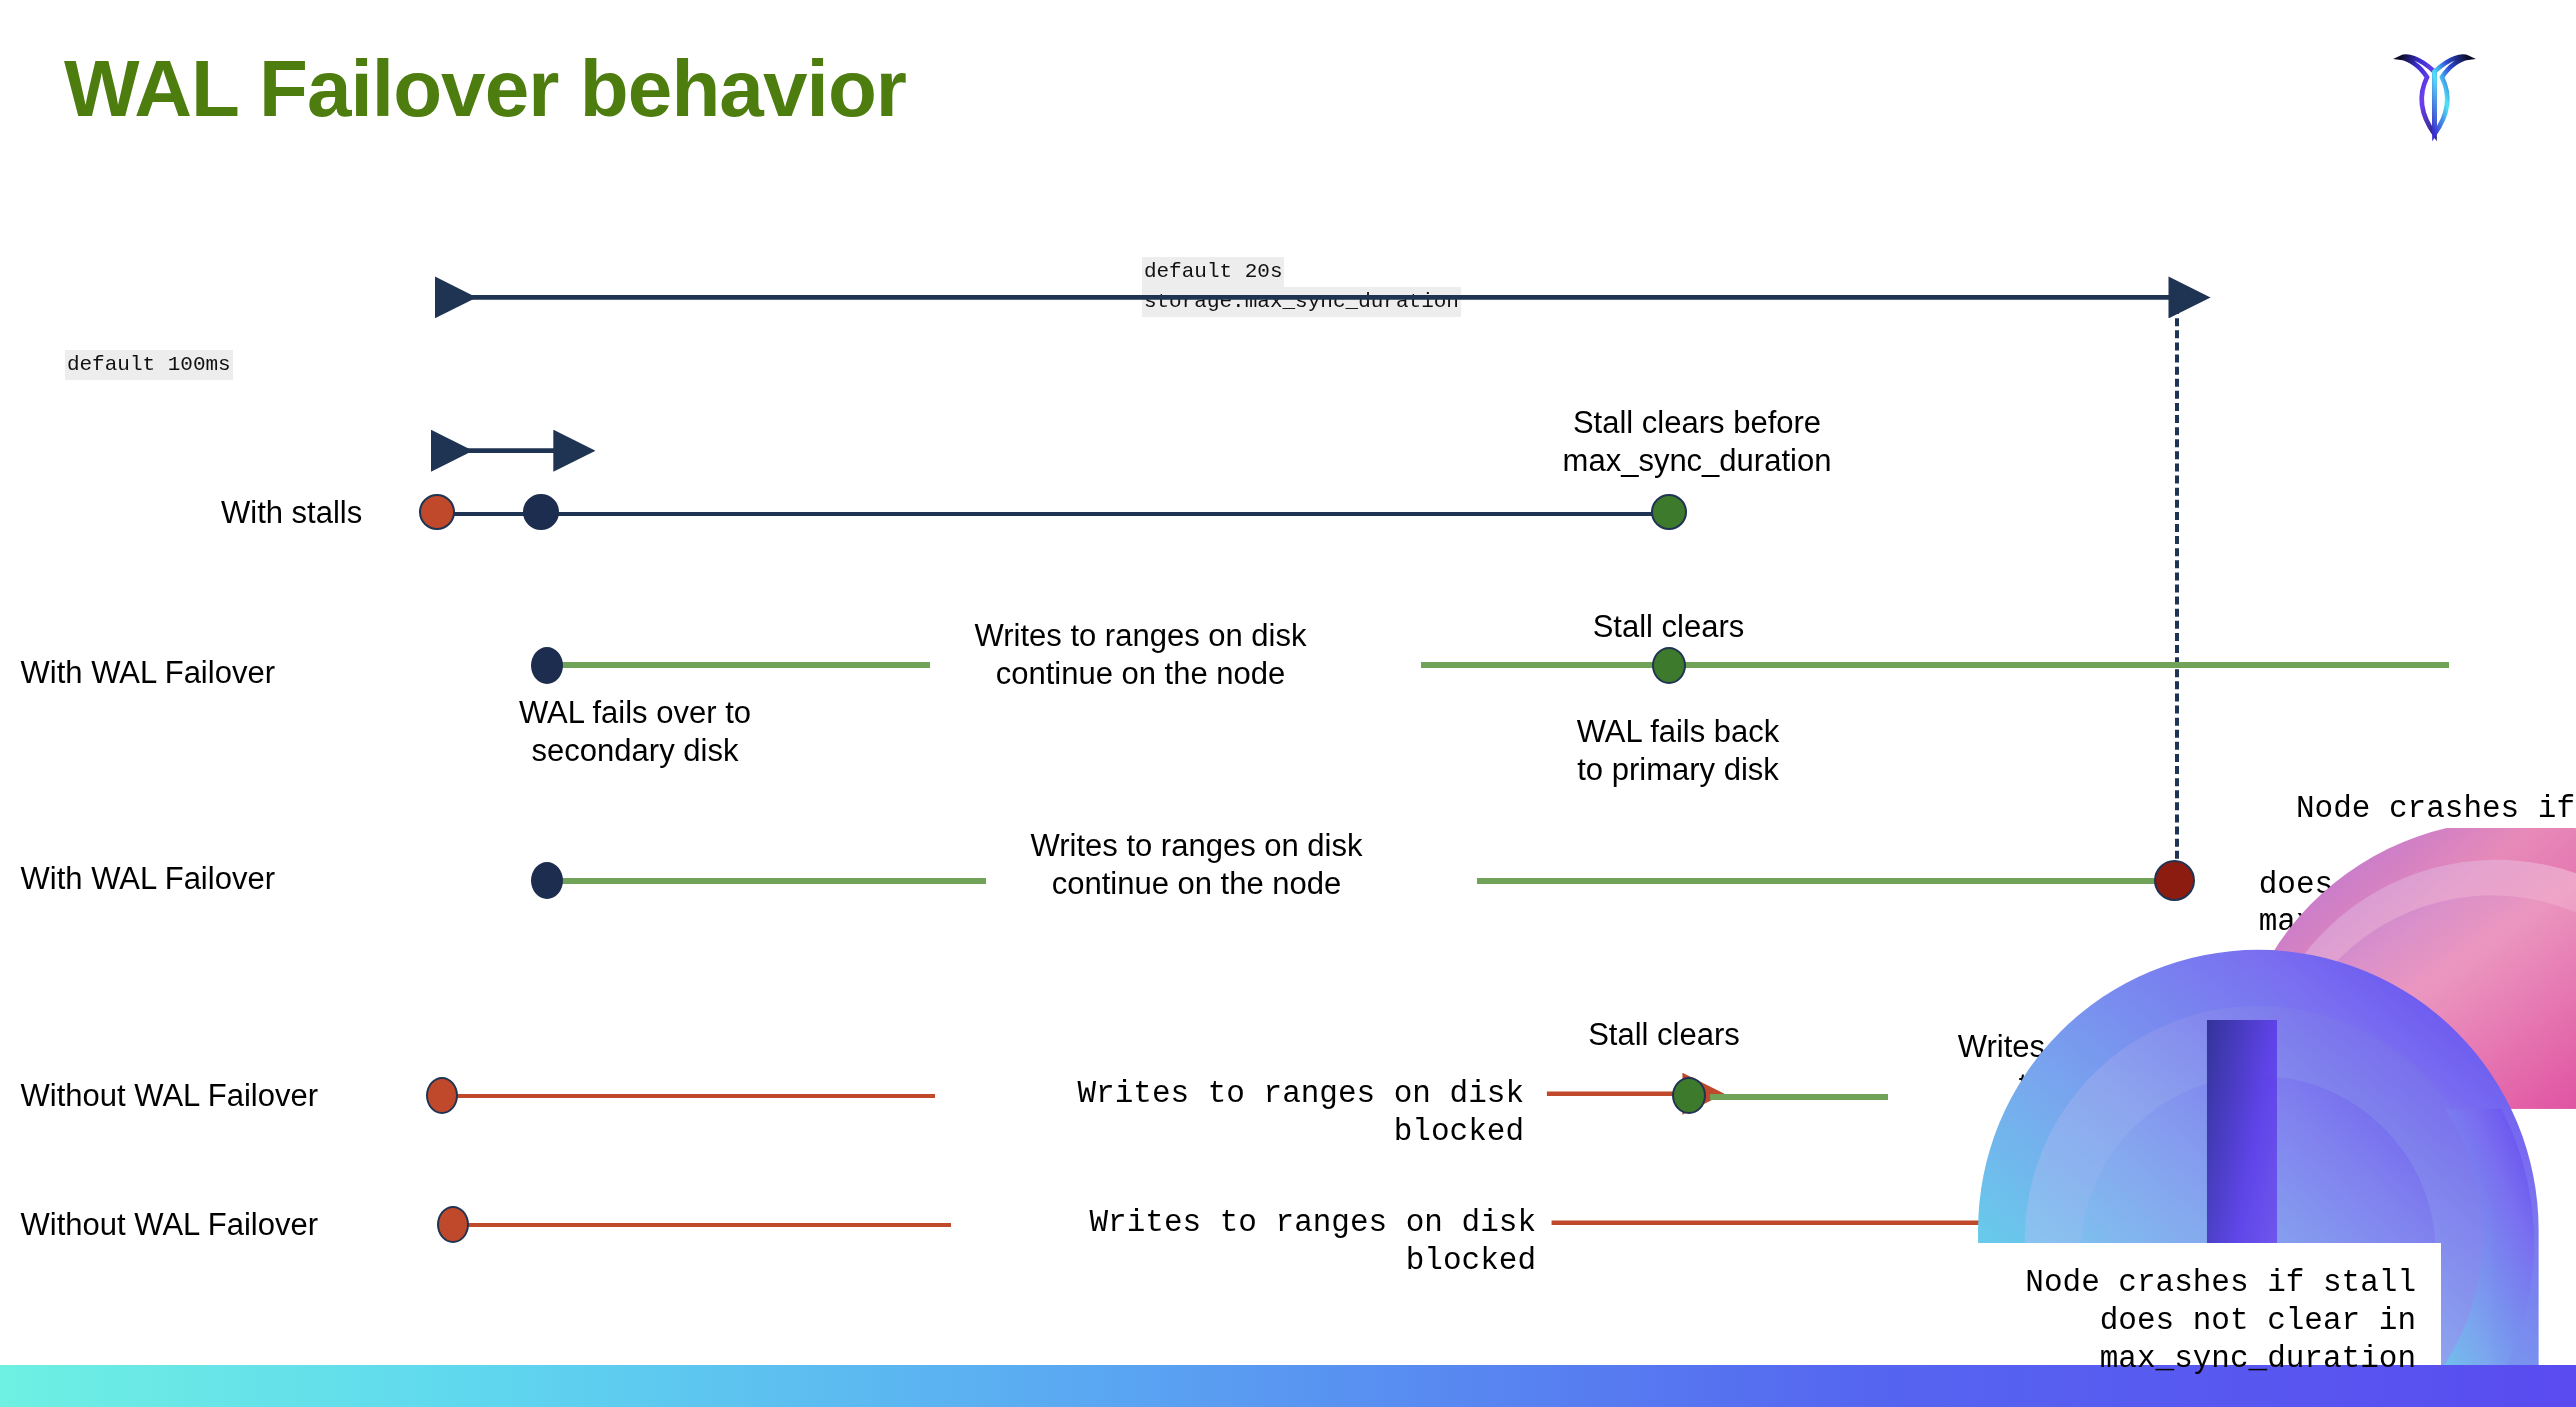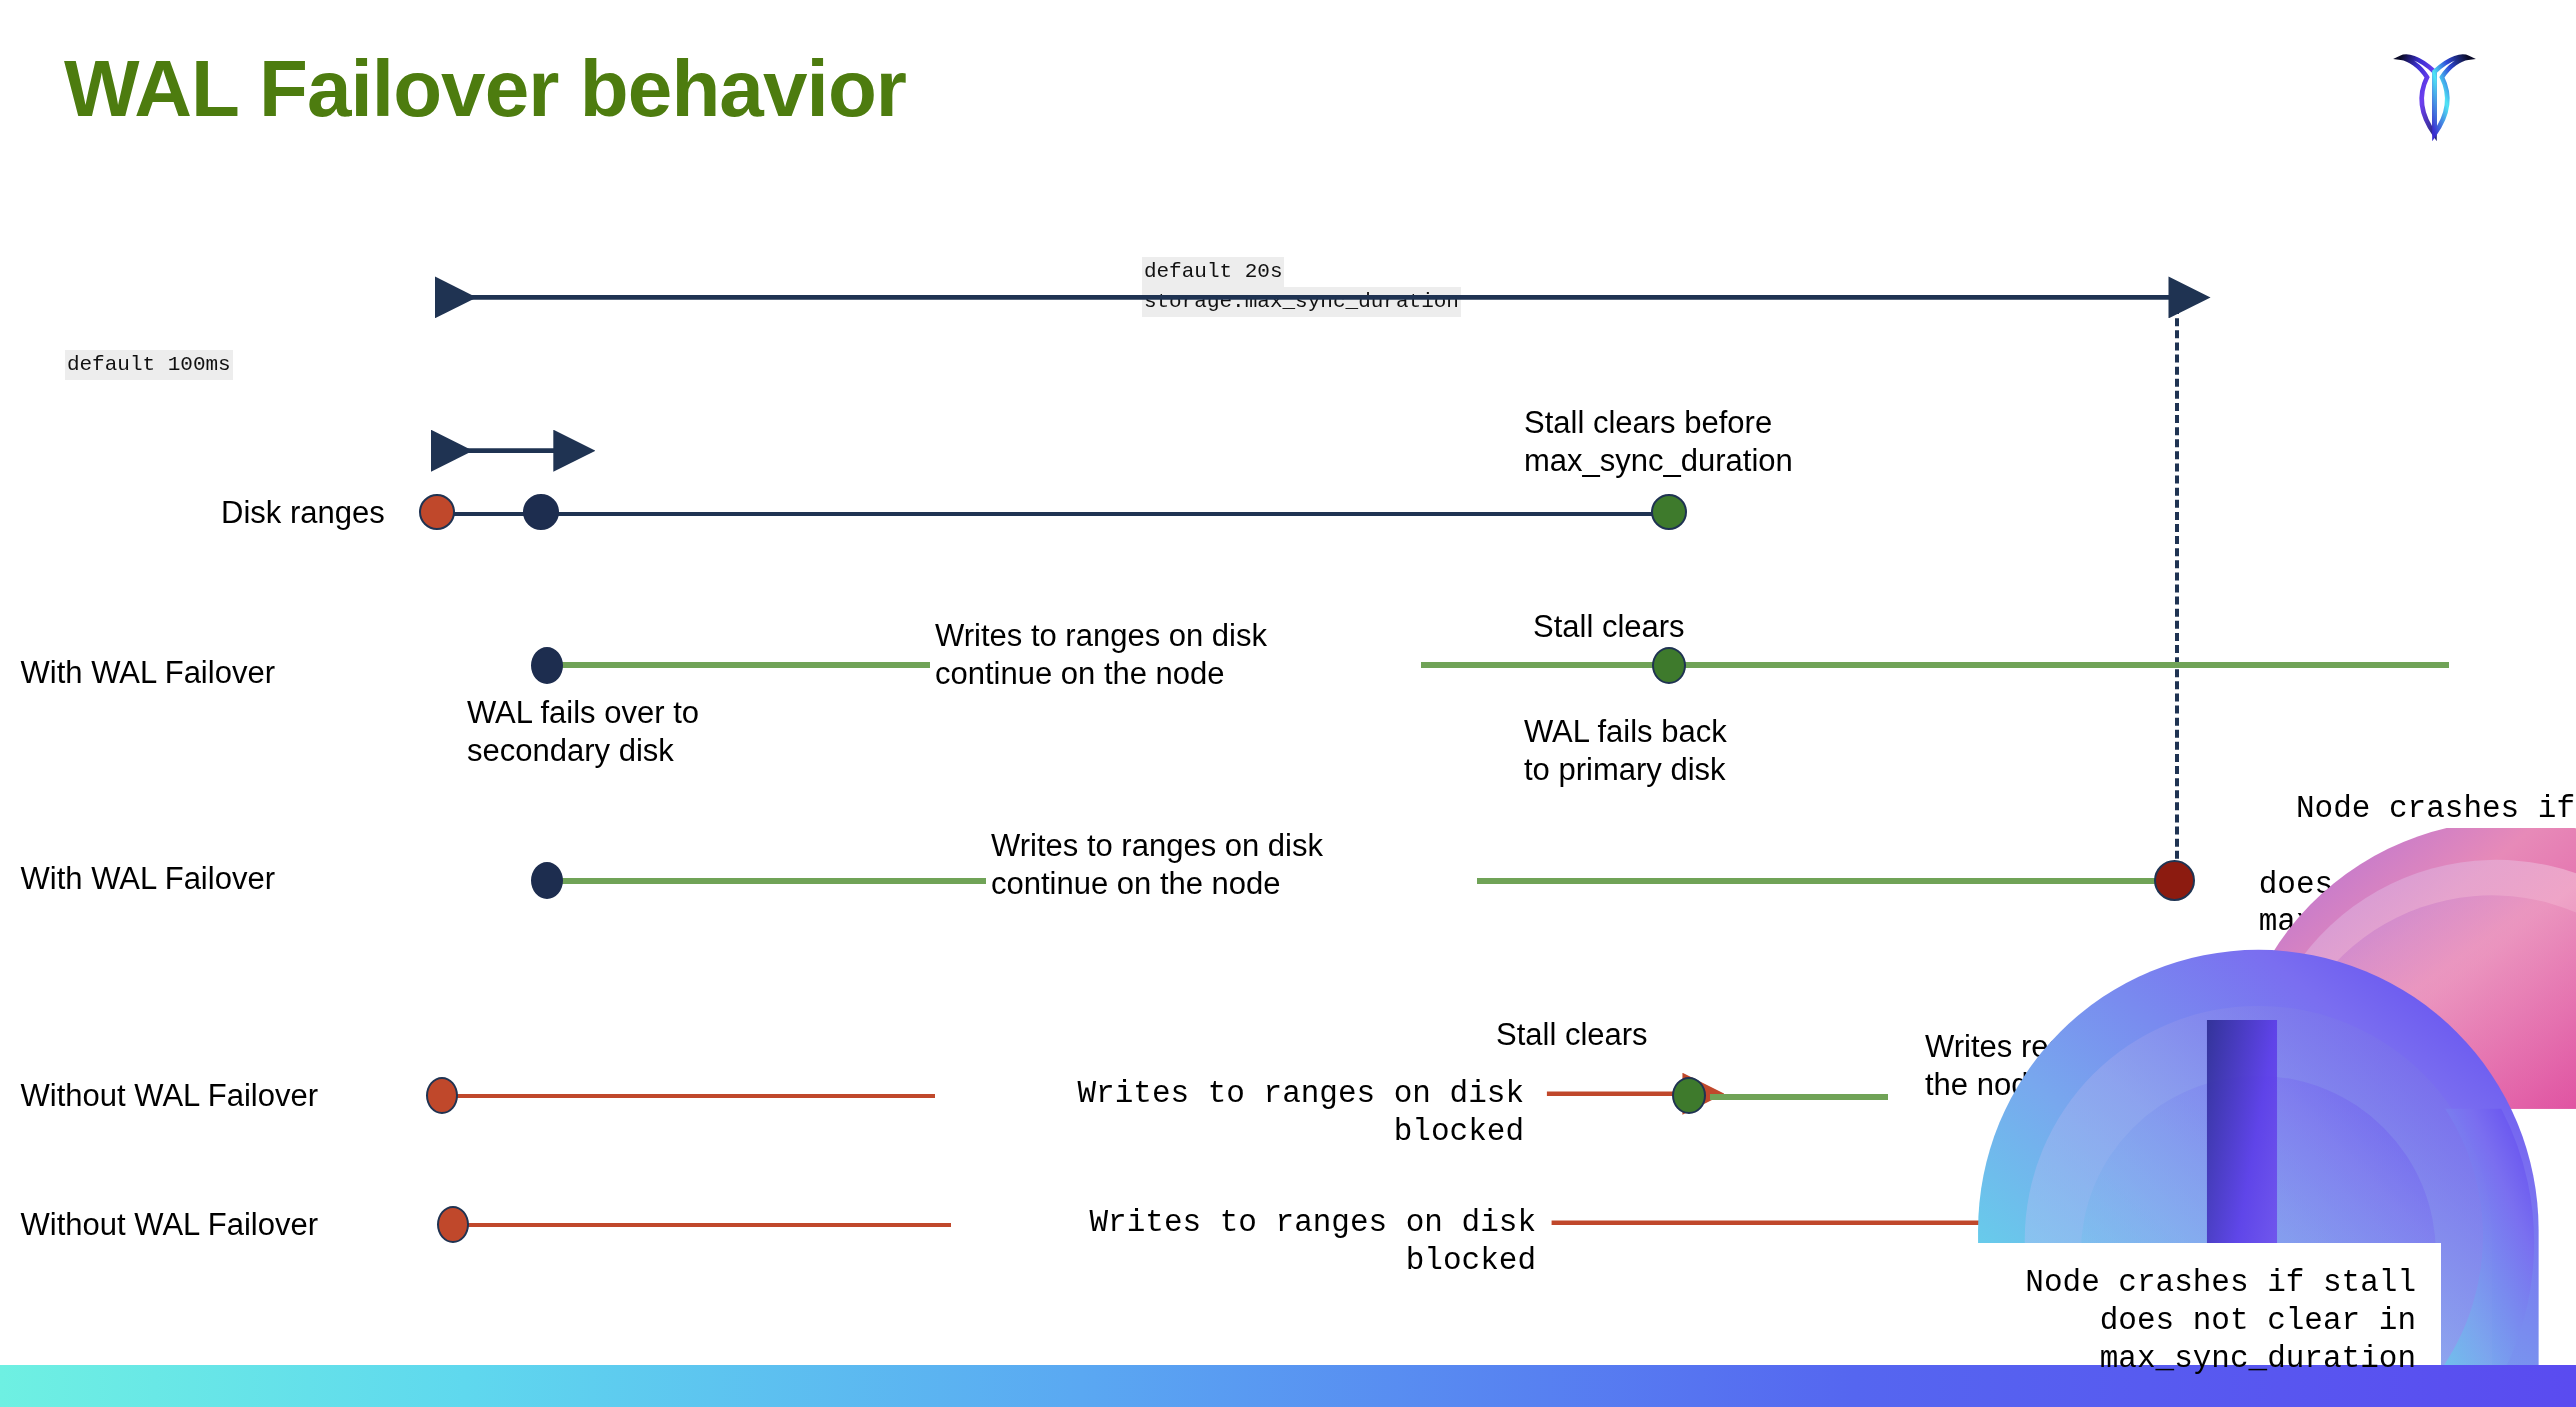--- a/index.html
+++ b/index.html
@@ -89,21 +89,21 @@
   }
 
   
   .annot {
     position: absolute;
     font-size: 31px;
     line-height: 1.22;
     color: #000;
     white-space: pre-line;
   }
-  .annot.center { }
+  .annot.center { text-align: center; }
   .annot.left   { text-align: right; font-family: Liberation Mono, monospace; }
 
   
   .code-chip {
     position: absolute;
     font-family: "Liberation Mono", monospace;
     font-size: 21px;
     line-height: 1.35;
     color: #111;
     white-space: nowrap;
@@ -196,21 +196,21 @@
 
   <line x1="466" y1="482" x2="597" y2="482" stroke="#1f3352" stroke-width="5" marker-start="url(#navyHeadL)" marker-end="url(#navyHeadR)"></line>
 
   <line x1="1655" y1="1170" x2="1805" y2="1170" stroke="#c0482b" stroke-width="5" marker-end="url(#redHeadR)"></line>
 
   <line x1="1660" y1="1308" x2="2322" y2="1308" stroke="#c0482b" stroke-width="5" marker-end="url(#redHeadR)"></line>
 </svg>
 
 <div id="dashed-drop"></div>
 
-<div class="row-label" style="left:221px; top:494px;">Disk ranges</div>
+<div class="row-label" style="left:221px; top:494px;">With stalls</div>
 <div class="seg seg-navy" style="left:437px; top:512px; width:1234px; border-top-width:4.7px;"></div>
 <div class="dot dot-red" style="left:419px; top:494px; width:36px; height:36px;"></div>
 <div class="dot dot-navy" style="left:523px; top:494px; width:36px; height:36px;"></div>
 <div class="dot dot-green" style="left:1651px; top:494px; width:36px; height:36px;"></div>
 <div class="annot center" style="left:1524px; top:404px; width:346px;">Stall clears before
 max_sync_duration</div>
 
 <div class="row-label" style="left:20.6px; top:654px;">With WAL Failover</div>
 <div class="seg seg-green" style="left:547px; top:662px; width:383px; border-top-width:6.5px;"></div>
 <div class="seg seg-green" style="left:1421px; top:662px; width:1028px; border-top-width:6.5px;"></div>

